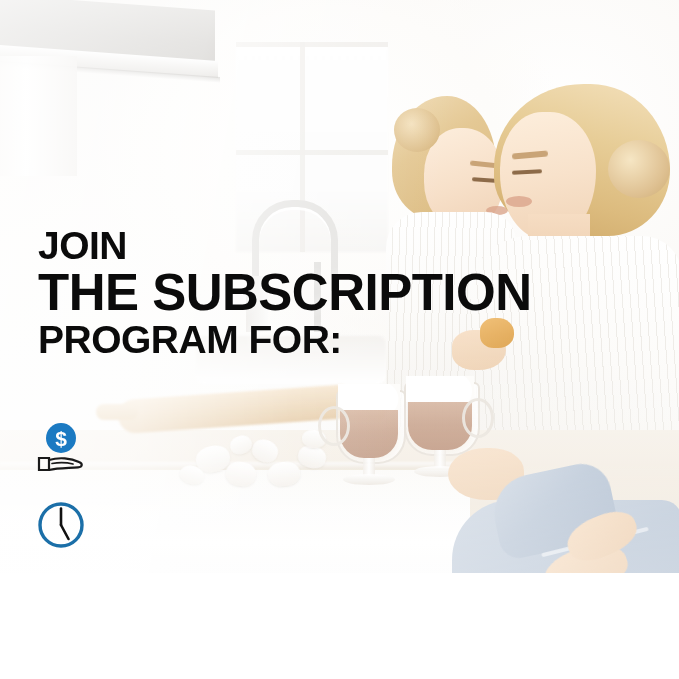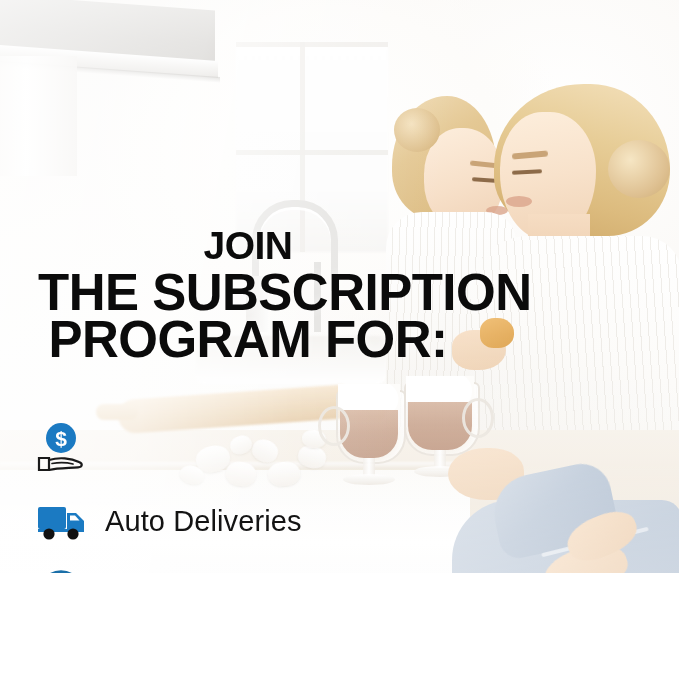--- a/index.html
+++ b/index.html
@@ -3,21 +3,20 @@
 <meta charset="utf-8">
 <style>
   html,body{margin:0;padding:0;background:#fff;}
   body{font-family:"Liberation Sans",sans-serif;}
 
   #stage{
     position:relative;
     width:679px;height:573px;
     overflow:hidden;
     background:#15803d;
-    text-align:center;
   }
 
   
   .photo{position:absolute;inset:0;overflow:hidden;}
 
   
   .wall{
     position:absolute;inset:0;
     background:
       radial-gradient(ellipse 300px 260px at 330px 150px, #ffffff 0%, #fdfcfa 55%, rgba(253,252,250,0) 80%),
@@ -257,21 +256,21 @@
     font-family:"Liberation Sans",sans-serif;
     font-weight:bold;
     font-size:40px;
     line-height:47px;
     letter-spacing:-0.5px;
     white-space:nowrap;
     text-shadow:0 0 10px rgba(255,255,255,.55);
   }
   .headline .hl.l1{font-size:39px;}
   .headline .hl.l2{font-size:51px;}
-  .headline .hl.l3{font-size:51px;}
+  .headline .hl.l3{font-size:39px;}
 
   .features{
     position:absolute;left:34px;top:418px;
     display:flex;flex-direction:column;
     gap:22px;
   }
   .feature{
     display:flex;align-items:center;gap:15px;height:62px;
   }
   .feat-icon{
@@ -398,33 +397,20 @@
           <svg width="56" height="56" viewBox="0 0 56 56">
             <circle cx="27" cy="19" r="15" fill="#1b7ac2"></circle>
             <text x="27" y="27" text-anchor="middle" font-family="Liberation Sans, sans-serif" font-size="21" font-weight="bold" fill="#ffffff">$</text>
             <path d="M5 39 h10 v12 H5 z" fill="none" stroke="#1a1a1a" stroke-width="2.2"></path>
             <path d="M15 41 c10 -3 22 -2 30 2 c4 1.6 3.6 5 -1 5.4 c-9 .8 -20 .6 -29 2.6" fill="none" stroke="#1a1a1a" stroke-width="2.2" stroke-linecap="round"></path>
             <path d="M18 44.5 c7 -1.2 15 -1 21 .6" fill="none" stroke="#1a1a1a" stroke-width="1.6" stroke-linecap="round"></path>
           </svg>
         </span>
       </div>
 
-      <div class="feature f2">
-        <span class="feat-icon">
-          <svg width="56" height="56" viewBox="0 0 56 56">
-            <rect x="4" y="14" width="28" height="22" rx="2" fill="#1b7ac2"></rect>
-            <path d="M33 20 h9 l8 8 v8 h-17 z" fill="#1b7ac2"></path>
-            <path d="M36 22.5 h5 l4.5 5 h-9.5 z" fill="#ffffff"></path>
-            <rect x="4" y="36" width="46" height="3" fill="#1b7ac2"></rect>
-            <circle cx="15" cy="41" r="5.6" fill="#111111"></circle>
-            <circle cx="39" cy="41" r="5.6" fill="#111111"></circle>
-          </svg>
-        </span>
-        <span class="feat-label">Auto Deliveries</span>
-      </div>
 
       <div class="feature f3">
         <span class="feat-icon">
           <svg width="56" height="56" viewBox="0 0 56 56">
             <circle cx="27" cy="28" r="21" fill="none" stroke="#1b6fa8" stroke-width="3.4"></circle>
             <line x1="27" y1="28" x2="27" y2="11.5" stroke="#111111" stroke-width="2.6" stroke-linecap="round"></line>
             <line x1="27" y1="28" x2="34.5" y2="42" stroke="#111111" stroke-width="2.6" stroke-linecap="round"></line>
           </svg>
         </span>
       </div>

